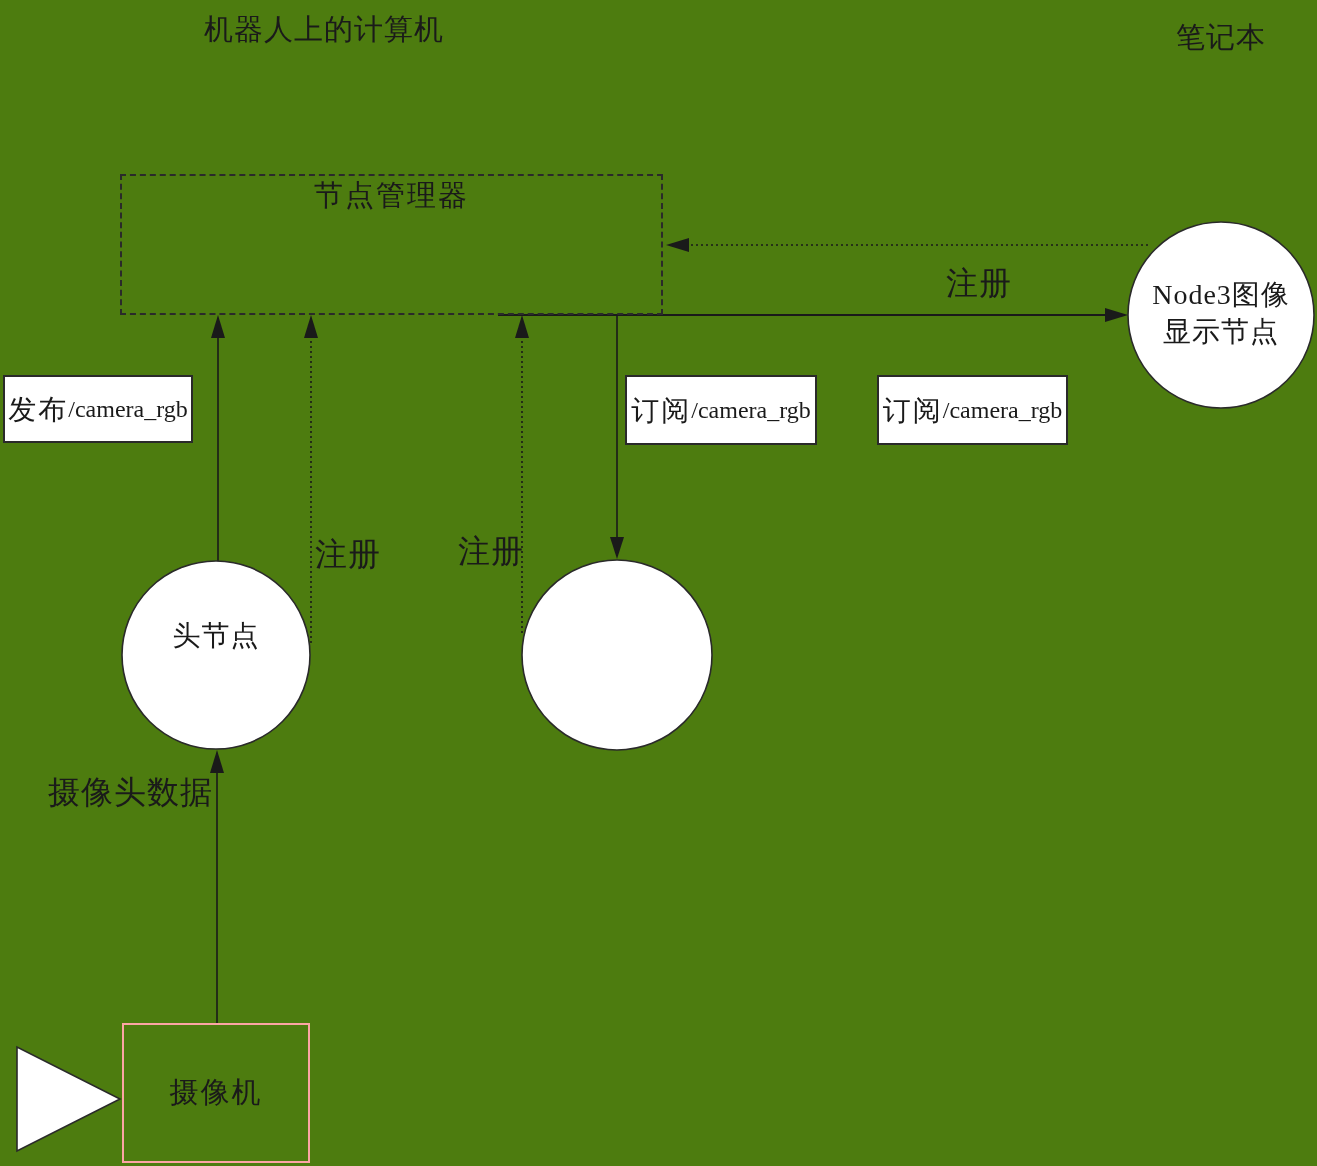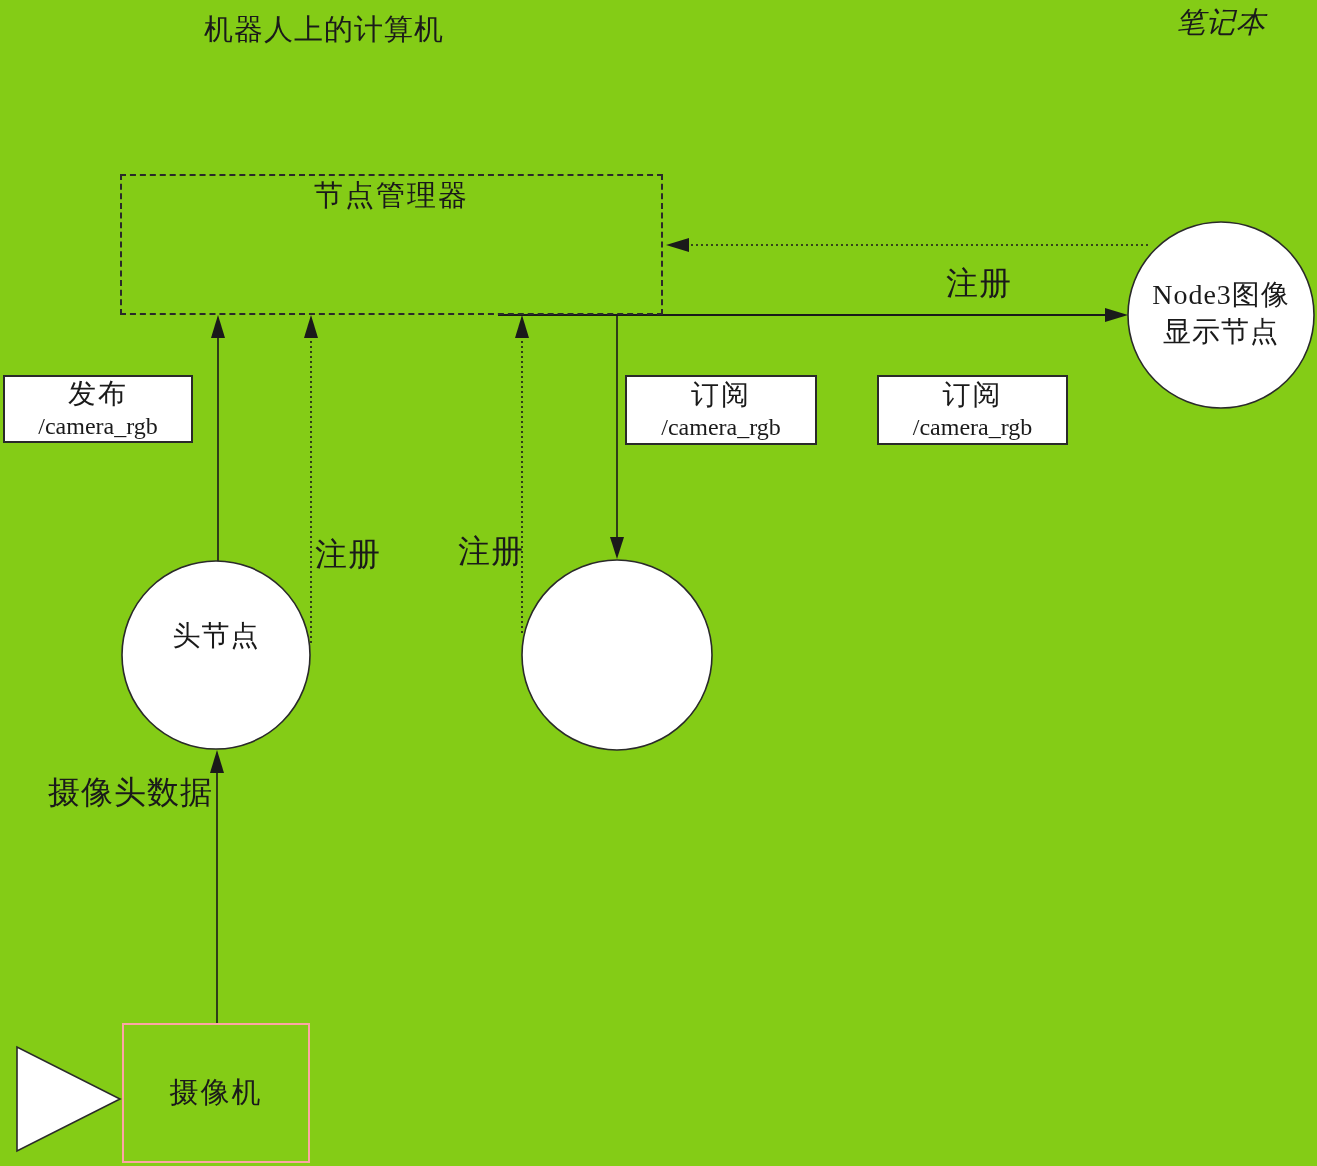--- a/index.html
+++ b/index.html
@@ -1,19 +1,19 @@
 <!DOCTYPE html>
 <html><head>
 <meta charset="utf-8">
 <style>
   html,body{margin:0;padding:0;background:#ffffff;}
   .stage{
     position:relative;
     width:1317px;height:1166px;
-    background:#84cc16;
+    background:#4d7c0f;
     font-family:"Liberation Serif","DejaVu Serif",serif;
     color:#1a1a1a;
     overflow:hidden;
   }
   .stage svg{position:absolute;left:0;top:0;width:1317px;height:1166px;}
   .abs{position:absolute;}
   .cjk{font-family:"Liberation Serif","DejaVu Serif",serif;color:#1a1a1a;}
   .title{font-size:29px;letter-spacing:1px;white-space:nowrap;}
   .mgr-box{
     left:120px;top:174px;width:543px;height:141px;
@@ -22,21 +22,21 @@
     display:flex;align-items:flex-start;justify-content:center;
   }
   .mgr-label{font-size:29px;letter-spacing:2px;}
   .node-label{
     width:220px;text-align:center;
     font-size:28px;line-height:37px;letter-spacing:1px;
     white-space:nowrap;
   }
   .topic-box{
     border:2px solid #2a2a2a;box-sizing:border-box;
-    display:flex;flex-direction:column;align-items:center;justify-content:center;
+    display:flex;flex-direction:row;align-items:center;justify-content:center;
     text-align:center;background:#ffffff;
   }
   .topic-cjk{font-size:28px;line-height:33px;letter-spacing:2px;}
   .topic-mono{font-family:Liberation Serif, serif;font-size:24px;line-height:32px;white-space:nowrap;}
   .edge-label{font-size:32px;letter-spacing:1px;white-space:nowrap;text-align:center;}
   .camera-box{
     left:122px;top:1023px;width:188px;height:140px;
     border:2px solid #fca5a5;box-sizing:border-box;
     display:flex;align-items:center;justify-content:center;
   }
@@ -85,21 +85,21 @@
     </g>
 
     <circle cx="216" cy="655" r="94" fill="#ffffff" stroke="#2a2a2a" stroke-width="1.6"></circle>
     <circle cx="617" cy="655" r="95" fill="#ffffff" stroke="#2a2a2a" stroke-width="1.6"></circle>
     <circle cx="1221" cy="315" r="93" fill="#ffffff" stroke="#2a2a2a" stroke-width="1.6"></circle>
 
     <polygon points="17,1047 17,1151 120,1099" fill="#ffffff" stroke="#2a2a2a" stroke-width="1.6"></polygon>
   </svg>
 
   <div class="abs cjk title" style="left:204px;top:10px;">机器人上的计算机</div>
-  <div class="abs cjk title" style="left:1176px;top:3px;font-style:italic;">笔记本</div>
+  <div class="abs cjk title" style="left:1176px;top:18px;">笔记本</div>
 
   <div class="abs mgr-box">
     <span class="cjk mgr-label">节点管理器</span>
   </div>
 
   <div class="abs topic-box" style="left:3px;top:375px;width:190px;height:68px;">
     <span class="cjk topic-cjk">发布</span>
     <span class="topic-mono">/camera_rgb</span>
   </div>
   <div class="abs topic-box" style="left:625px;top:375px;width:192px;height:70px;">

